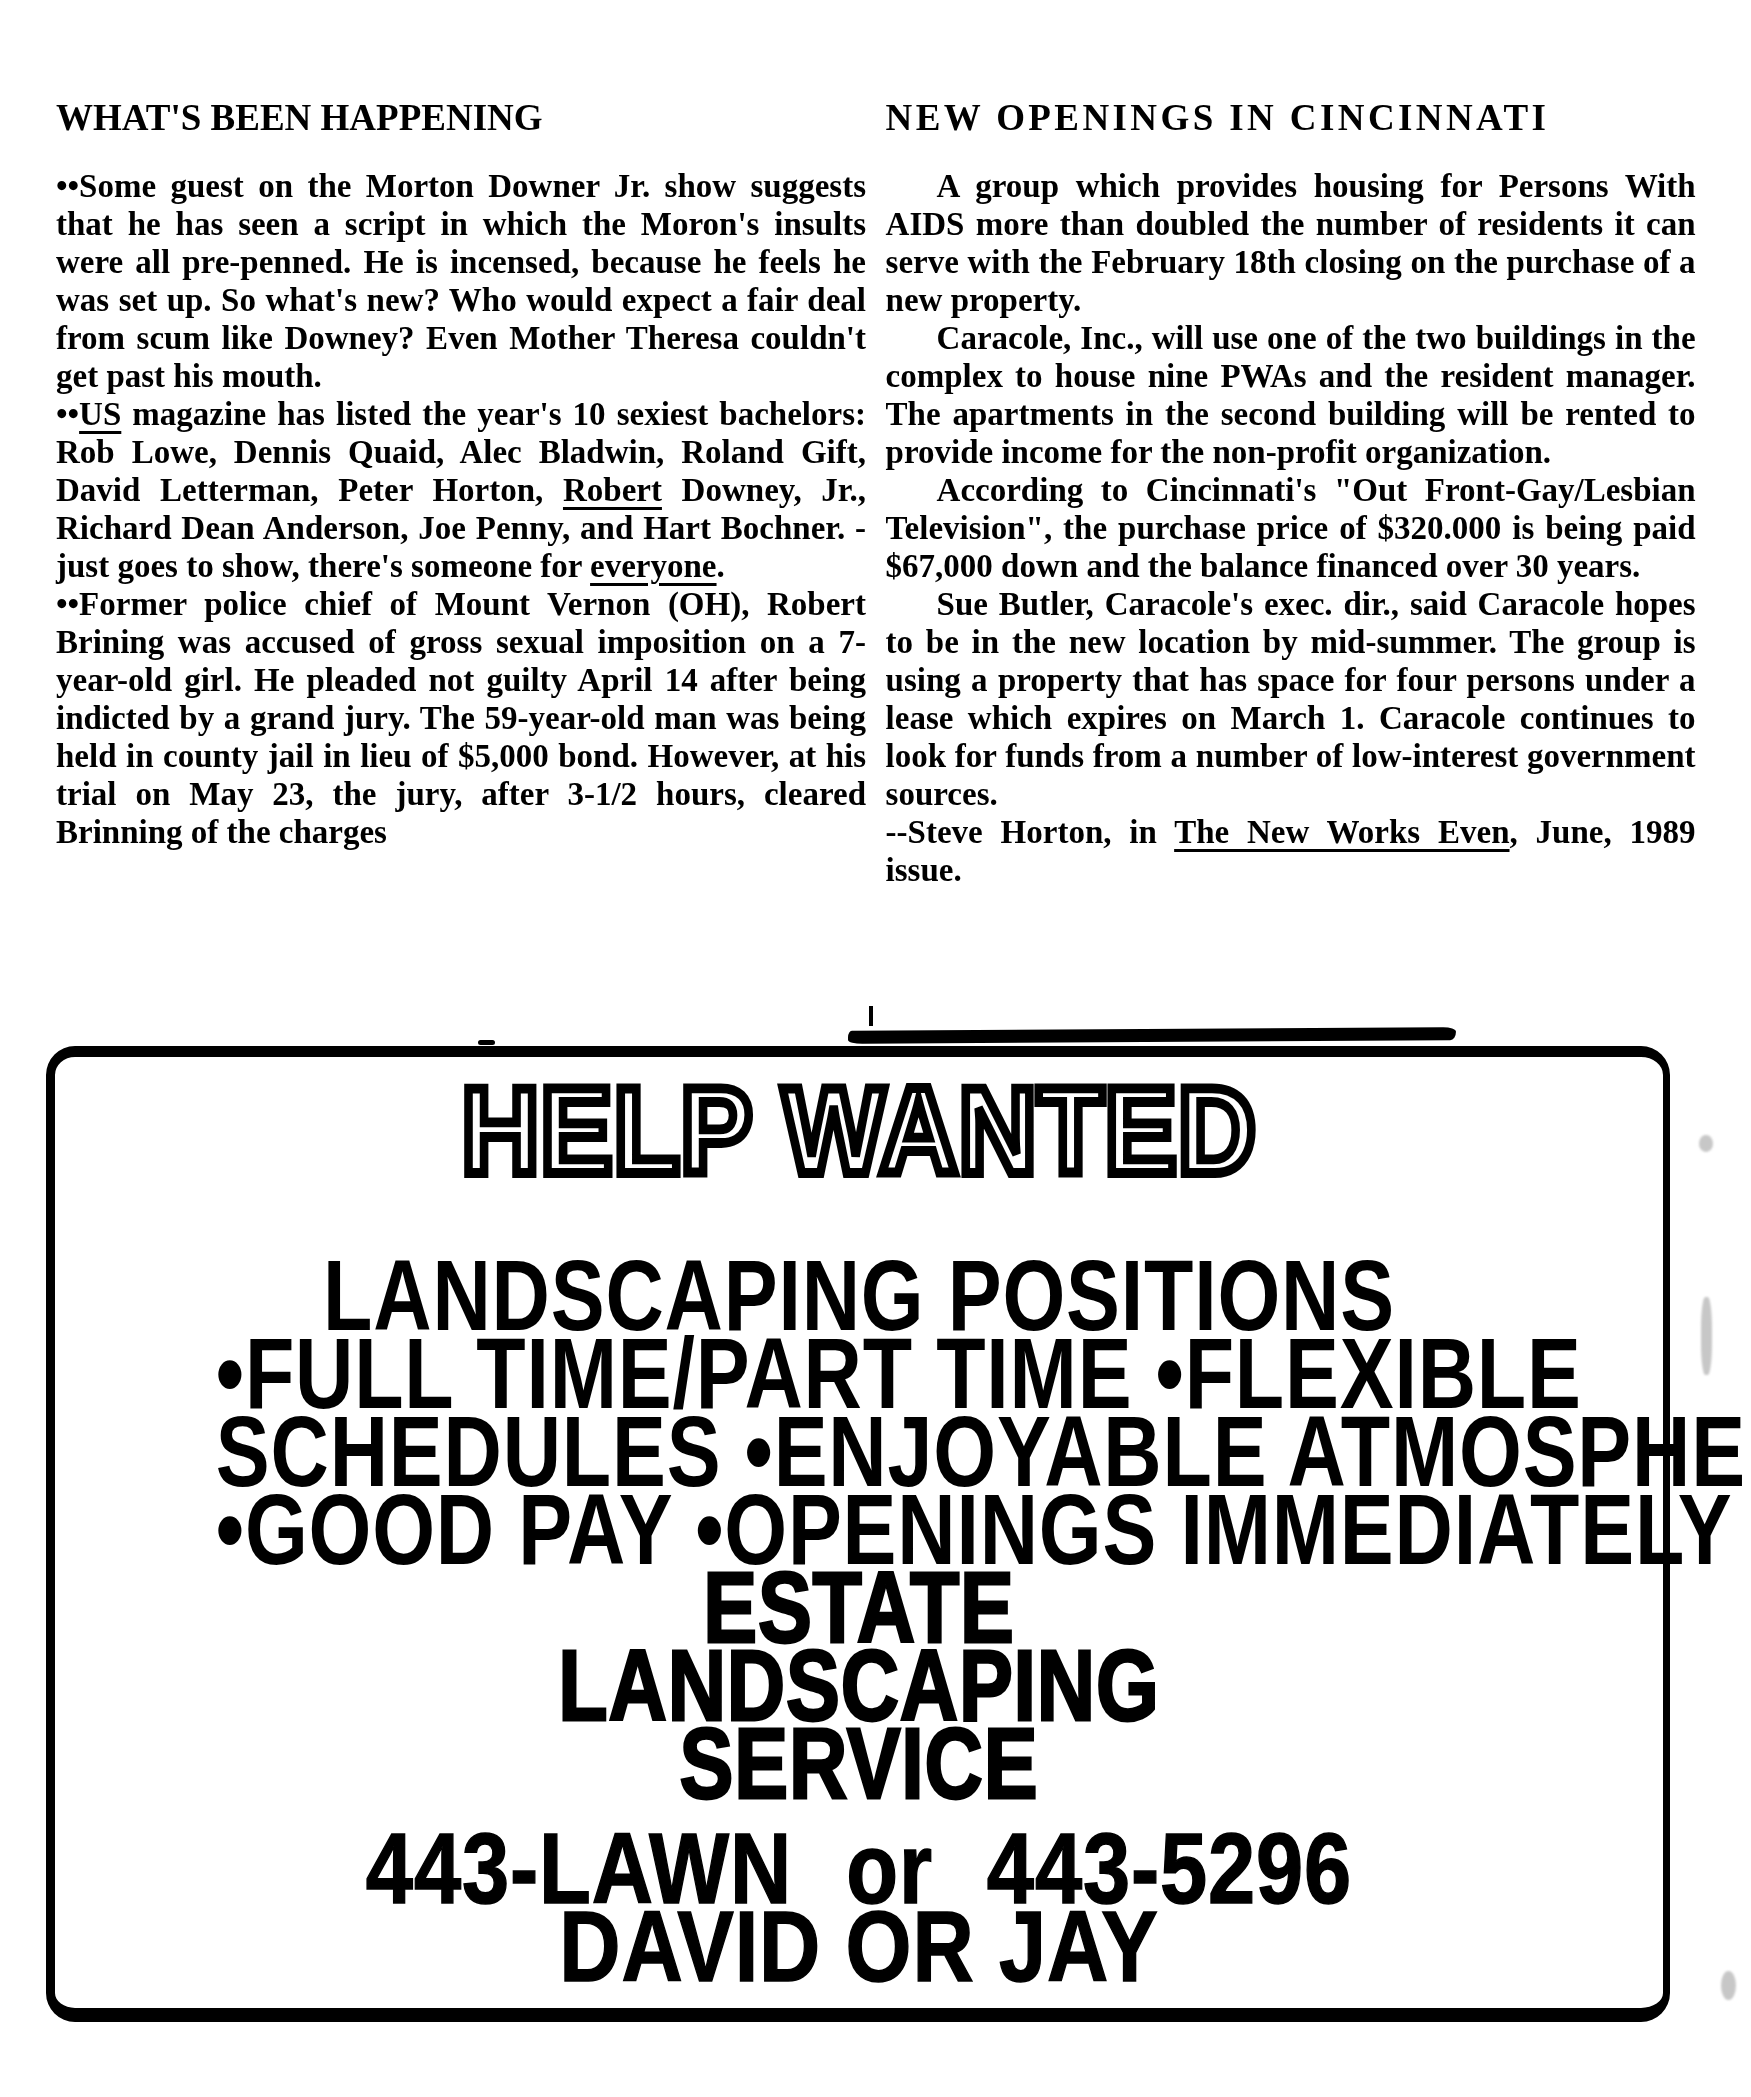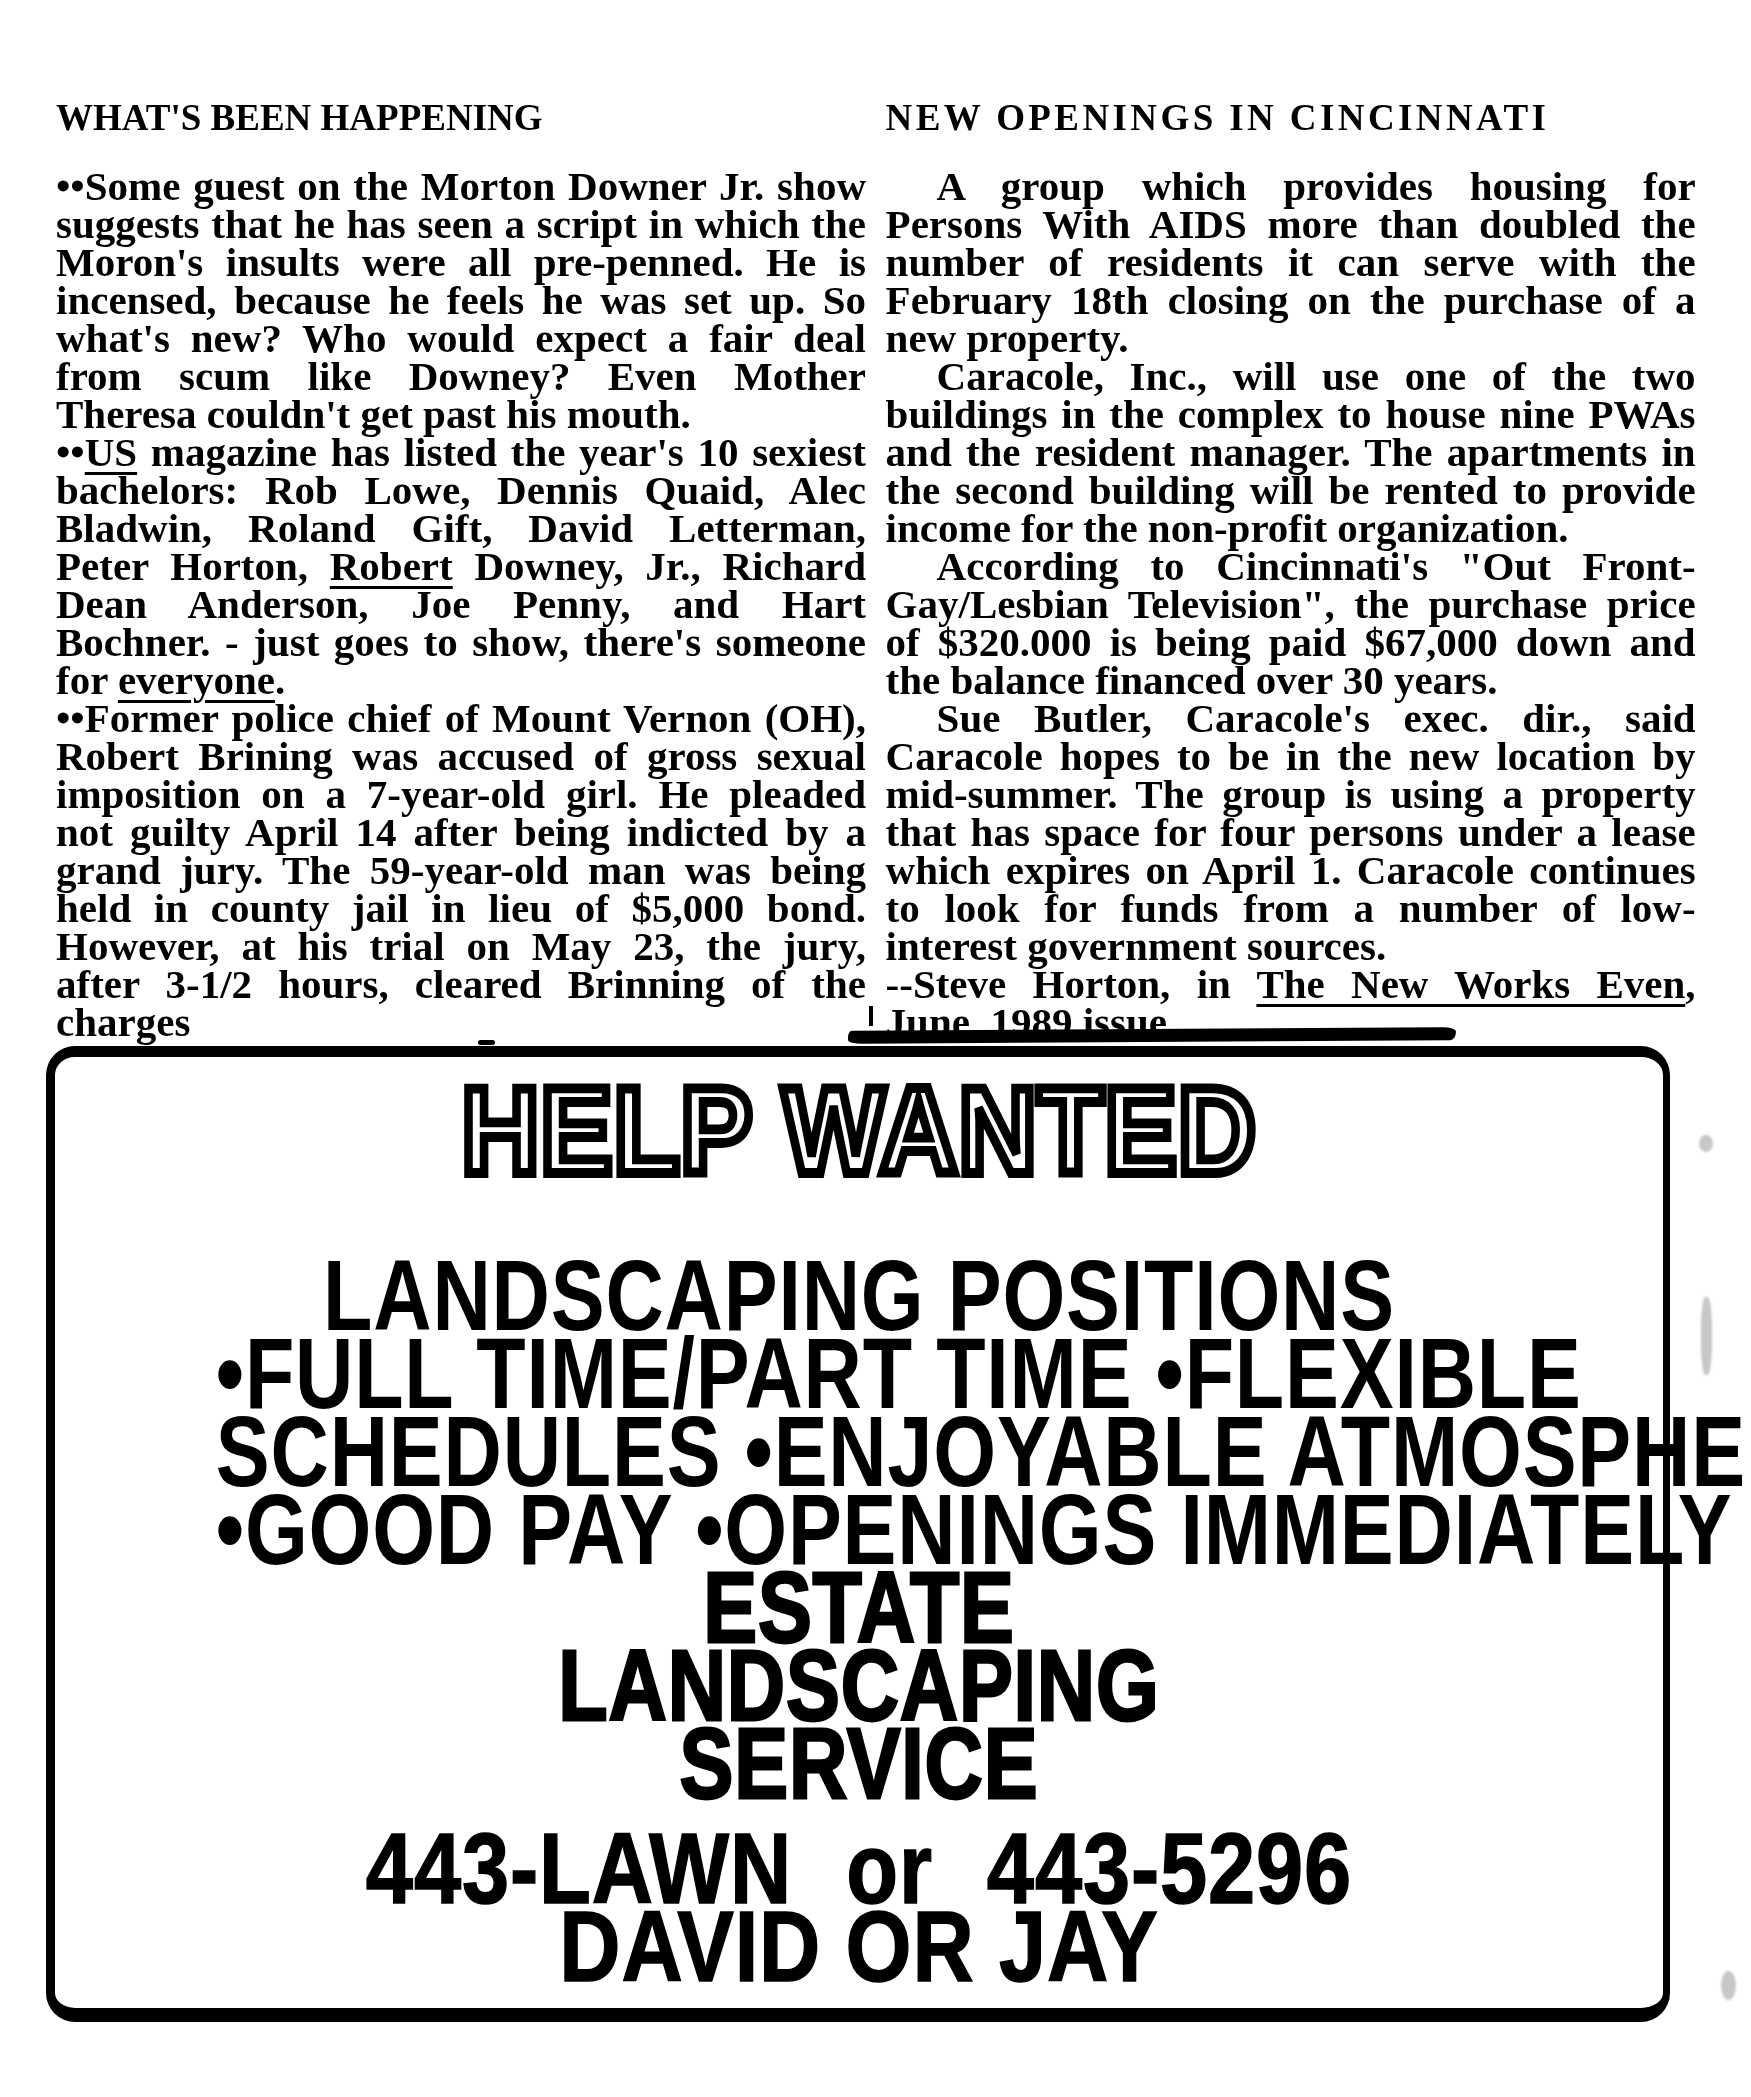--- a/index.html
+++ b/index.html
@@ -4,21 +4,21 @@
 <style>
   html,body{margin:0;padding:0;background:#fff;}
   .page{position:relative;width:1751px;height:2097px;background:#fff;color:#000;
         font-family:"Liberation Serif","DejaVu Serif",serif;overflow:hidden;}
 
   
   .columns{position:absolute;left:56px;top:96px;width:1640px;display:flex;gap:19.6px;}
   .col{width:810px;}
   .col h2{margin:0 0 27px 0;font-size:37px;line-height:44px;font-weight:bold;white-space:nowrap;}
   .col.right h2{letter-spacing:3.4px;}
-  .col p{margin:0;font-size:41px;line-height:38px;font-weight:bold;text-align:justify;}
+  .col p{margin:0;font-size:33px;line-height:38px;font-weight:bold;text-align:justify;}
   .col.right p.ind{text-indent:51px;}
   .u{text-decoration:underline;text-decoration-thickness:2.9px;text-underline-offset:5.9px;}
 
   
   .smudge{position:absolute;left:848px;top:1029px;width:608px;height:12.8px;background:#000;
           border-radius:5.9px 19.6px 8.8px 22px / 9.8px 6.9px 12.8px 5.9px;transform:rotate(-.35deg);}
   .tick{position:absolute;left:869px;top:1006px;width:4.4px;height:19.6px;background:#000;}
   .dash{position:absolute;left:478px;top:1040px;width:16.7px;height:5.4px;background:#000;border-radius:2.5px;}
   .blob{position:absolute;background:#9a9a9a;opacity:.55;border-radius:50%;filter:blur(1px);}
   .blob.b1{left:1699px;top:1135px;width:13.7px;height:16.7px;}
@@ -50,21 +50,21 @@
       <p>••Some guest on the Morton Downer Jr. show suggests that he has seen a script in which the Moron's insults were all pre-penned. He is incensed, because he feels he was set up. So what's new? Who would expect a fair deal from scum like Downey? Even Mother Theresa couldn't get past his mouth.</p>
       <p><span>••</span><span class="u">US</span><span> magazine has listed the year's 10 sexiest bachelors: Rob Lowe, Dennis Quaid, Alec Bladwin, Roland Gift, David Letterman, Peter Horton, </span><span class="u">Robert</span><span> Downey, Jr., Richard Dean Anderson, Joe Penny, and Hart Bochner. - just goes to show, there's someone for </span><span class="u">everyone</span><span>.</span></p>
       <p>••Former police chief of Mount Vernon (OH), Robert Brining was accused of gross sexual imposition on a 7-year-old girl. He pleaded not guilty April 14 after being indicted by a grand jury. The 59-year-old man was being held in county jail in lieu of $5,000 bond. However, at his trial on May 23, the jury, after 3-1/2 hours, cleared Brinning of the charges</p>
     </section>
 
     <section class="col right">
       <h2>NEW OPENINGS IN CINCINNATI</h2>
       <p class="ind">A group which provides housing for Persons With AIDS more than doubled the number of residents it can serve with the February 18th closing on the purchase of a new property.</p>
       <p class="ind">Caracole, Inc., will use one of the two buildings in the complex to house nine PWAs and the resident manager. The apartments in the second building will be rented to provide income for the non-profit organization.</p>
       <p class="ind">According to Cincinnati's "Out Front-Gay/Lesbian Television", the purchase price of $320.000 is being paid $67,000 down and the balance financed over 30 years.</p>
-      <p class="ind">Sue Butler, Caracole's exec. dir., said Caracole hopes to be in the new location by mid-summer. The group is using a property that has space for four persons under a lease which expires on April 1. Caracole continues to look for funds from a number of low-interest government sources.</p>
+      <p class="ind">Sue Butler, Caracole's exec. dir., said Caracole hopes to be in the new location by mid-summer. The group is using a property that has space for four persons under a lease which expires on March 1. Caracole continues to look for funds from a number of low-interest government sources.</p>
       <p><span>--Steve Horton, in </span><span class="u">The New Works Even</span><span>, June, 1989 issue.</span></p>
     </section>
 
   </div>
 
   <div class="smudge"></div>
   <div class="tick"></div>
   <div class="dash"></div>
   <div class="blob b1"></div>
   <div class="blob b2"></div>

